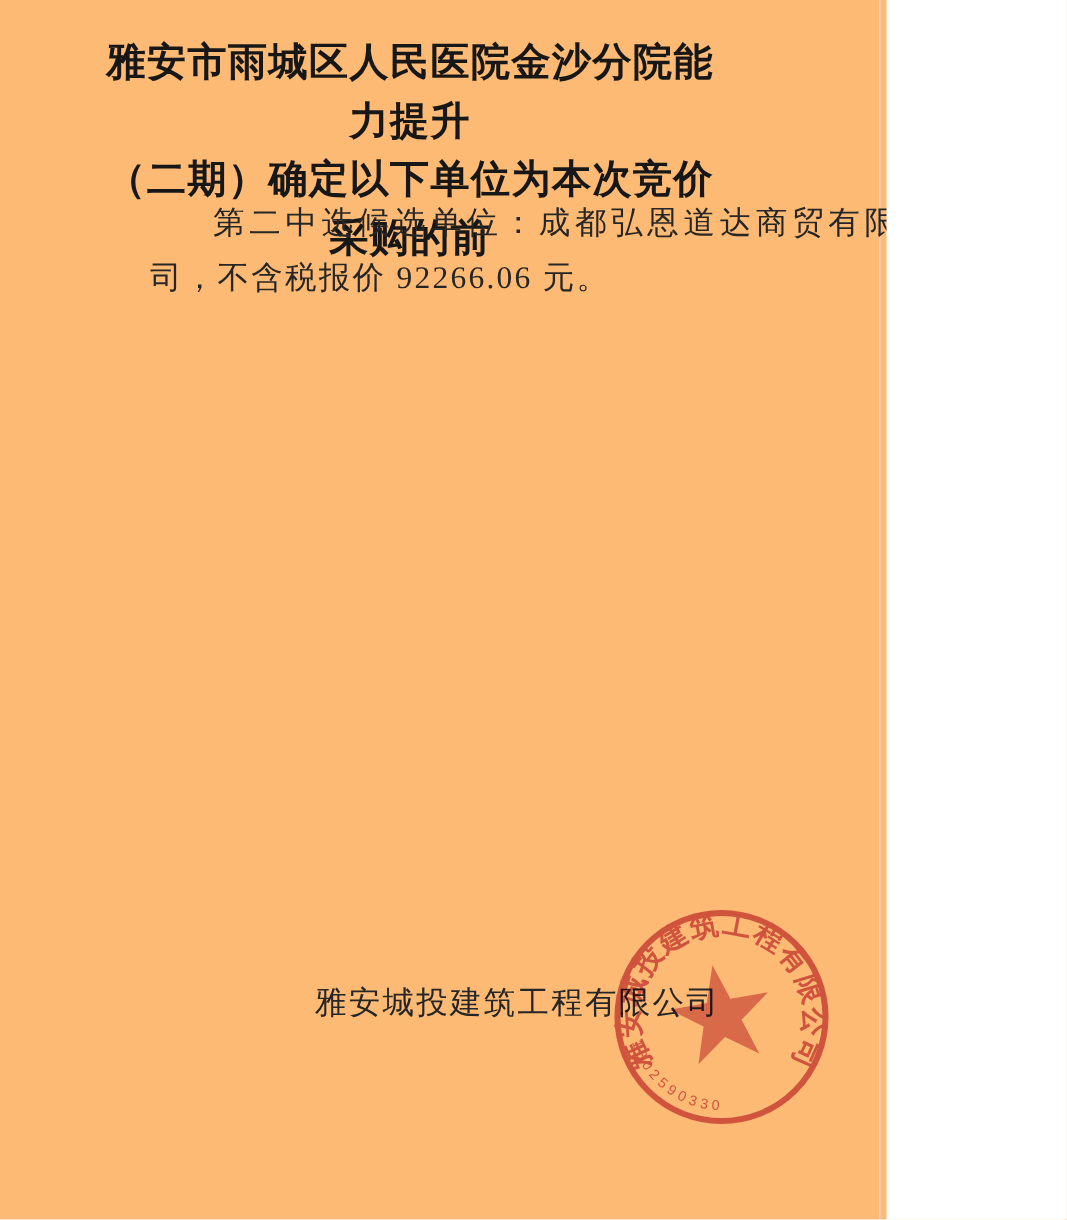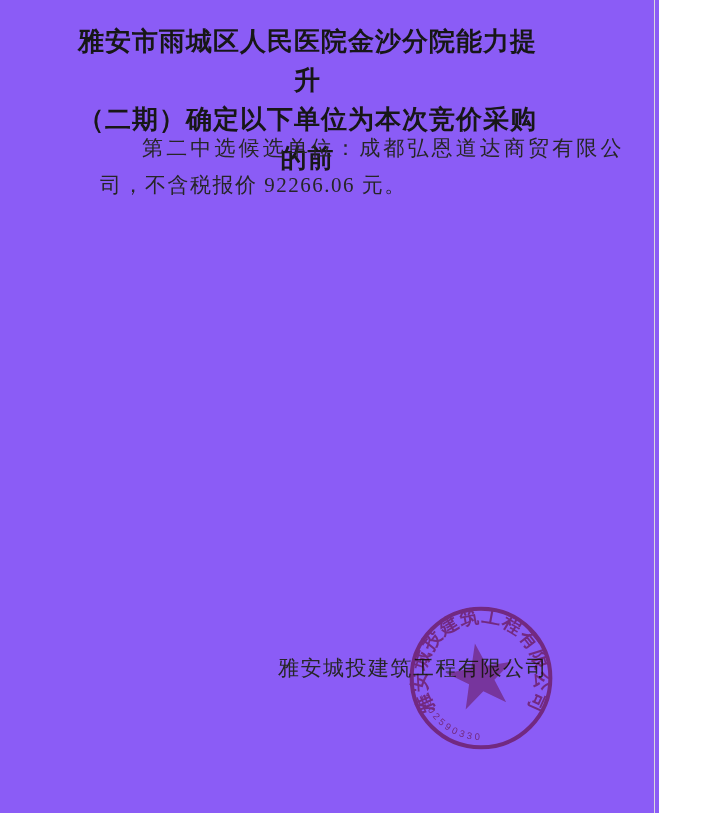--- a/index.html
+++ b/index.html
@@ -2,23 +2,23 @@
 <html><head>
 <meta charset="utf-8">
 <style>
   html, body {
     margin: 0;
     padding: 0;
     background: #ffffff;
   }
   .page {
     position: relative;
-    width: 659px;
+    width: 591px;
     height: 813px;
-    background: #8b5cf6;
+    background: #fdba74;
     overflow: hidden;
     font-family: "Liberation Serif", serif;
   }
   
   .scan-edge {
     position: absolute;
     top: 0;
     right: 4px;
     width: 1px;
     height: 813px;

